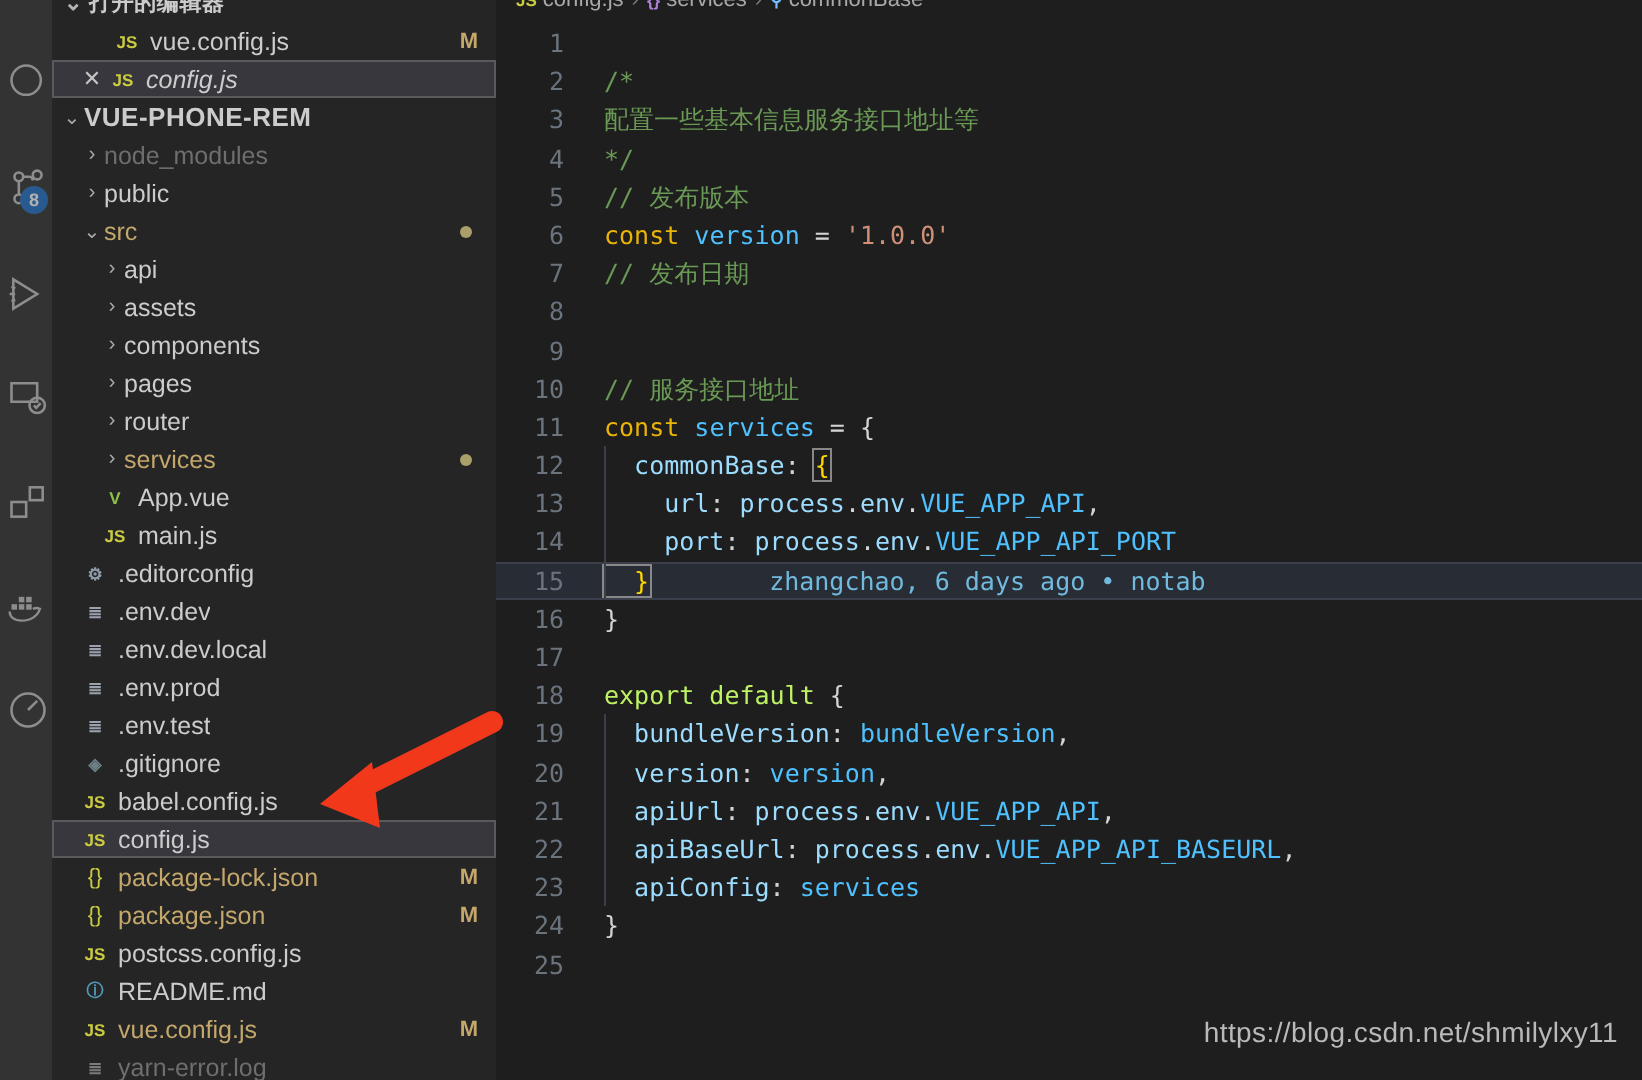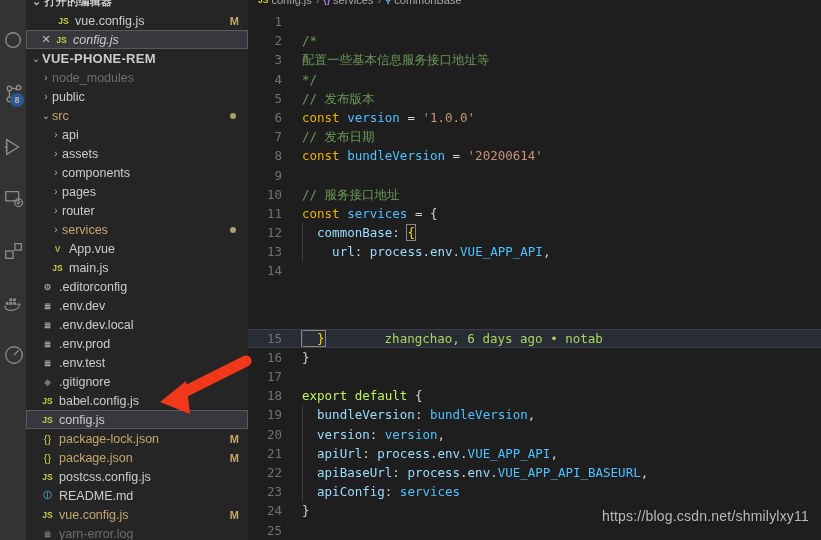--- a/index.html
+++ b/index.html
@@ -104,36 +104,36 @@
 
   .code-area {
     position:absolute; top:12px; left:0; right:0; bottom:0;
     font-family:"DejaVu Sans Mono", monospace;
     font-size:12.5px; line-height:19.2px;
   }
   .code-line {
     height:19.2px; display:flex; align-items:center;
     position:relative; white-space:pre;
   }
-  .code-line.current { background:#282c34;margin-top:48px; }
+  .code-line.current { background:#282c34; }
   .code-line.current::before {
     content:""; position:absolute; left:0; right:0; top:0;
     border-top:1px solid #3a3f4b;
   }
   .code-line.current::after {
     content:""; position:absolute; left:0; right:0; bottom:0;
     border-bottom:1px solid #3a3f4b;
   }
   .lineno {
     width:36px; flex:0 0 36px; text-align:right;
     color:#6b737c; padding-right:2px; font-size:12.5px;
   }
   .code-text { padding-left:18px; position:relative; }
   .blame {
-    color:#bef264; font-style:normal; opacity:.85;
+    color:#7dd3fc; font-style:normal; opacity:.85;
   }
   .indent-guide {
     position:absolute; left:18px; top:0; bottom:0;
     border-left:1px solid #3b4048;
   }
   
   .t-comment { color:#6a9955; }
   .t-keyword { color:#bef264; }
   .t-storage { color:#eab308; }
   .t-var     { color:#9cdcfe; }
@@ -363,27 +363,27 @@
     </div>
 
     <div class="code-area" id="code">
         <div class="code-line"><div class="lineno">1</div><div class="code-text"></div></div>
         <div class="code-line"><div class="lineno">2</div><div class="code-text"><span class="t-comment">/*</span></div></div>
         <div class="code-line"><div class="lineno">3</div><div class="code-text"><span class="t-comment">配置一些基本信息服务接口地址等</span></div></div>
         <div class="code-line"><div class="lineno">4</div><div class="code-text"><span class="t-comment">*/</span></div></div>
         <div class="code-line"><div class="lineno">5</div><div class="code-text"><span class="t-comment">// 发布版本</span></div></div>
         <div class="code-line"><div class="lineno">6</div><div class="code-text"><span class="t-storage">const</span><span class="t-default"> </span><span class="t-const">version</span><span class="t-op"> = </span><span class="t-string">'1.0.0'</span></div></div>
         <div class="code-line"><div class="lineno">7</div><div class="code-text"><span class="t-comment">// 发布日期</span></div></div>
-        <div class="code-line"><div class="lineno">8</div><div class="code-text"><span class="t-storage">const</span><span class="t-default"> </span><span class="t-const">bundleVersion</span><span class="t-op"> = </span><span class="t-string">'20200614'</span></div></div>
+        <div class="code-line"><div class="lineno">8</div></div>
         <div class="code-line"><div class="lineno">9</div><div class="code-text"></div></div>
         <div class="code-line"><div class="lineno">10</div><div class="code-text"><span class="t-comment">// 服务接口地址</span></div></div>
         <div class="code-line"><div class="lineno">11</div><div class="code-text"><span class="t-storage">const</span><span class="t-default"> </span><span class="t-const">services</span><span class="t-op"> = </span><span class="t-punct">{</span></div></div>
         <div class="code-line"><div class="lineno">12</div><div class="code-text"><span class="indent-guide"></span><span class="t-prop">  commonBase</span><span class="t-punct">: </span><span class="t-brkt-y bracket-match">{</span></div></div>
         <div class="code-line"><div class="lineno">13</div><div class="code-text"><span class="indent-guide"></span><span class="t-prop">    url</span><span class="t-punct">: </span><span class="t-var">process</span><span class="t-punct">.</span><span class="t-var">env</span><span class="t-punct">.</span><span class="t-const">VUE_APP_API</span><span class="t-punct">,</span></div></div>
-        <div class="code-line"><div class="lineno">14</div></div>
+        <div class="code-line"><div class="lineno">14</div><div class="code-text"><span class="indent-guide"></span><span class="t-prop">    port</span><span class="t-punct">: </span><span class="t-var">process</span><span class="t-punct">.</span><span class="t-var">env</span><span class="t-punct">.</span><span class="t-const">VUE_APP_API_PORT</span></div></div>
         <div class="code-line current"><div class="lineno">15</div><div class="code-text"><span class="indent-guide"></span><span class="t-brkt-y bracket-match">  }</span><span class="blame" style="margin-left: 60px;">zhangchao, 6 days ago • notab</span></div></div>
         <div class="code-line"><div class="lineno">16</div><div class="code-text"><span class="t-punct">}</span></div></div>
         <div class="code-line"><div class="lineno">17</div><div class="code-text"></div></div>
         <div class="code-line"><div class="lineno">18</div><div class="code-text"><span class="t-keyword">export default</span><span class="t-default"> </span><span class="t-punct">{</span></div></div>
         <div class="code-line"><div class="lineno">19</div><div class="code-text"><span class="indent-guide"></span><span class="t-prop">  bundleVersion</span><span class="t-punct">: </span><span class="t-const">bundleVersion</span><span class="t-punct">,</span></div></div>
         <div class="code-line"><div class="lineno">20</div><div class="code-text"><span class="indent-guide"></span><span class="t-prop">  version</span><span class="t-punct">: </span><span class="t-const">version</span><span class="t-punct">,</span></div></div>
         <div class="code-line"><div class="lineno">21</div><div class="code-text"><span class="indent-guide"></span><span class="t-prop">  apiUrl</span><span class="t-punct">: </span><span class="t-var">process</span><span class="t-punct">.</span><span class="t-var">env</span><span class="t-punct">.</span><span class="t-const">VUE_APP_API</span><span class="t-punct">,</span></div></div>
         <div class="code-line"><div class="lineno">22</div><div class="code-text"><span class="indent-guide"></span><span class="t-prop">  apiBaseUrl</span><span class="t-punct">: </span><span class="t-var">process</span><span class="t-punct">.</span><span class="t-var">env</span><span class="t-punct">.</span><span class="t-const">VUE_APP_API_BASEURL</span><span class="t-punct">,</span></div></div>
         <div class="code-line"><div class="lineno">23</div><div class="code-text"><span class="indent-guide"></span><span class="t-prop">  apiConfig</span><span class="t-punct">: </span><span class="t-const">services</span></div></div>
         <div class="code-line"><div class="lineno">24</div><div class="code-text"><span class="t-punct">}</span></div></div>

